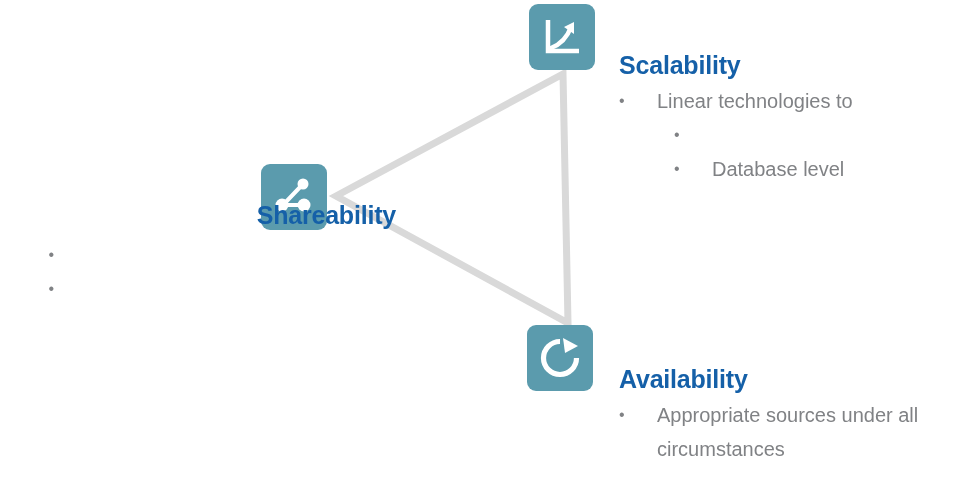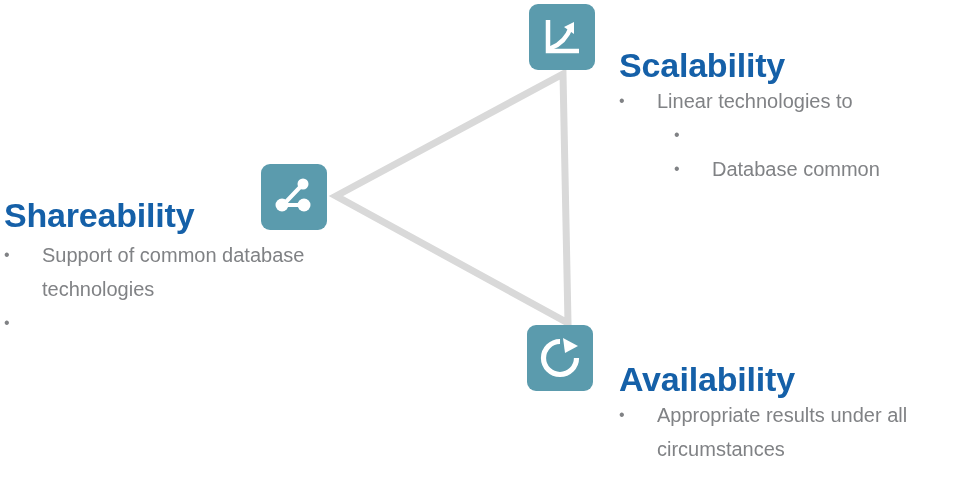--- a/index.html
+++ b/index.html
@@ -46,21 +46,21 @@
   #icon-scalability { left: 529px; top: 4px; }
   #icon-shareability { left: 261px; top: 164px; }
   #icon-availability { left: 527px; top: 325px; }
 
   
   .block { position: absolute; }
 
   .heading {
     color: #1560A8;
     font-weight: bold;
-    font-size: 34px;
+    font-size: 25px;
     line-height: 30px;
     letter-spacing: -0.2px;
     white-space: nowrap;
   }
 
   .bullets {
     margin: 0;
     padding: 0;
     list-style: none;
   }
@@ -82,21 +82,21 @@
   .bullet-text { flex: 1 1 auto; }
 
   
   .lvl1 .bullet-dot { width: 38px; }
   
   .lvl2 { padding-left: 55px; }
   .lvl2 .bullet-dot { width: 38px; }
 
   
   #block-scalability { left: 619px; top: 50px; width: 342px; }
-  #block-shareability { left: 4px; top: 200px; width: 380px; }
+  #block-shareability { left: 16px; top: 200px; width: 380px; text-align: right; }
   #block-availability { left: 619px; top: 364px; width: 342px; }
 
   #block-shareability .bullets { margin-top: 8px; }
   #block-scalability .bullets { margin-top: 4px; }
   #block-availability .bullets { margin-top: 4px; }
 
   
   #block-shareability .lvl1 .bullet-dot { width: 38px; }
 </style>
 </head>
@@ -124,58 +124,57 @@
     <ul class="bullets">
       <li class="bullet-row lvl1">
         <span class="bullet-dot">•</span>
         <span class="bullet-text">Linear technologies to</span>
       </li>
       <li class="bullet-row lvl2">
         <span class="bullet-dot">•</span>
       </li>
       <li class="bullet-row lvl2">
         <span class="bullet-dot">•</span>
-        <span class="bullet-text">Database common</span>
+        <span class="bullet-text">Database level</span>
       </li>
     </ul>
   </div>
 
   <div class="icon-tile" id="icon-shareability">
     <svg width="44" height="44" viewBox="0 0 44 44" xmlns="http://www.w3.org/2000/svg">
       <path d="M11 30 L31 9" stroke="#ffffff" stroke-width="4" stroke-linecap="round"></path>
       <path d="M11 30 L32 30" stroke="#ffffff" stroke-width="4" stroke-linecap="round"></path>
       <circle cx="31" cy="9" r="5.5" fill="#ffffff"></circle>
       <circle cx="10" cy="30" r="6.5" fill="#ffffff"></circle>
       <circle cx="32" cy="30" r="6.5" fill="#ffffff"></circle>
     </svg>
   </div>
 
   <div class="block" id="block-shareability">
     <div class="heading">Shareability</div>
     <ul class="bullets">
       <li class="bullet-row lvl1">
         <span class="bullet-dot">•</span>
-        <span class="bullet-text">Support of common database technologies</span>
       </li>
       <li class="bullet-row lvl1">
         <span class="bullet-dot">•</span>
       </li>
     </ul>
   </div>
 
   <div class="icon-tile" id="icon-availability">
     <svg width="46" height="46" viewBox="0 0 46 46" xmlns="http://www.w3.org/2000/svg">
       <path d="M23 6.5 A 16.5 16.5 0 1 0 39.5 23" fill="none" stroke="#ffffff" stroke-width="5.2" stroke-linecap="butt"></path>
       <path d="M26 3 L41 11 L28 18 Z" fill="#ffffff"></path>
     </svg>
   </div>
 
   <div class="block" id="block-availability">
     <div class="heading">Availability</div>
     <ul class="bullets">
       <li class="bullet-row lvl1">
         <span class="bullet-dot">•</span>
-        <span class="bullet-text">Appropriate results under all circumstances</span>
+        <span class="bullet-text">Appropriate sources under all circumstances</span>
       </li>
     </ul>
   </div>
 
 </div>
 
 </body></html>

